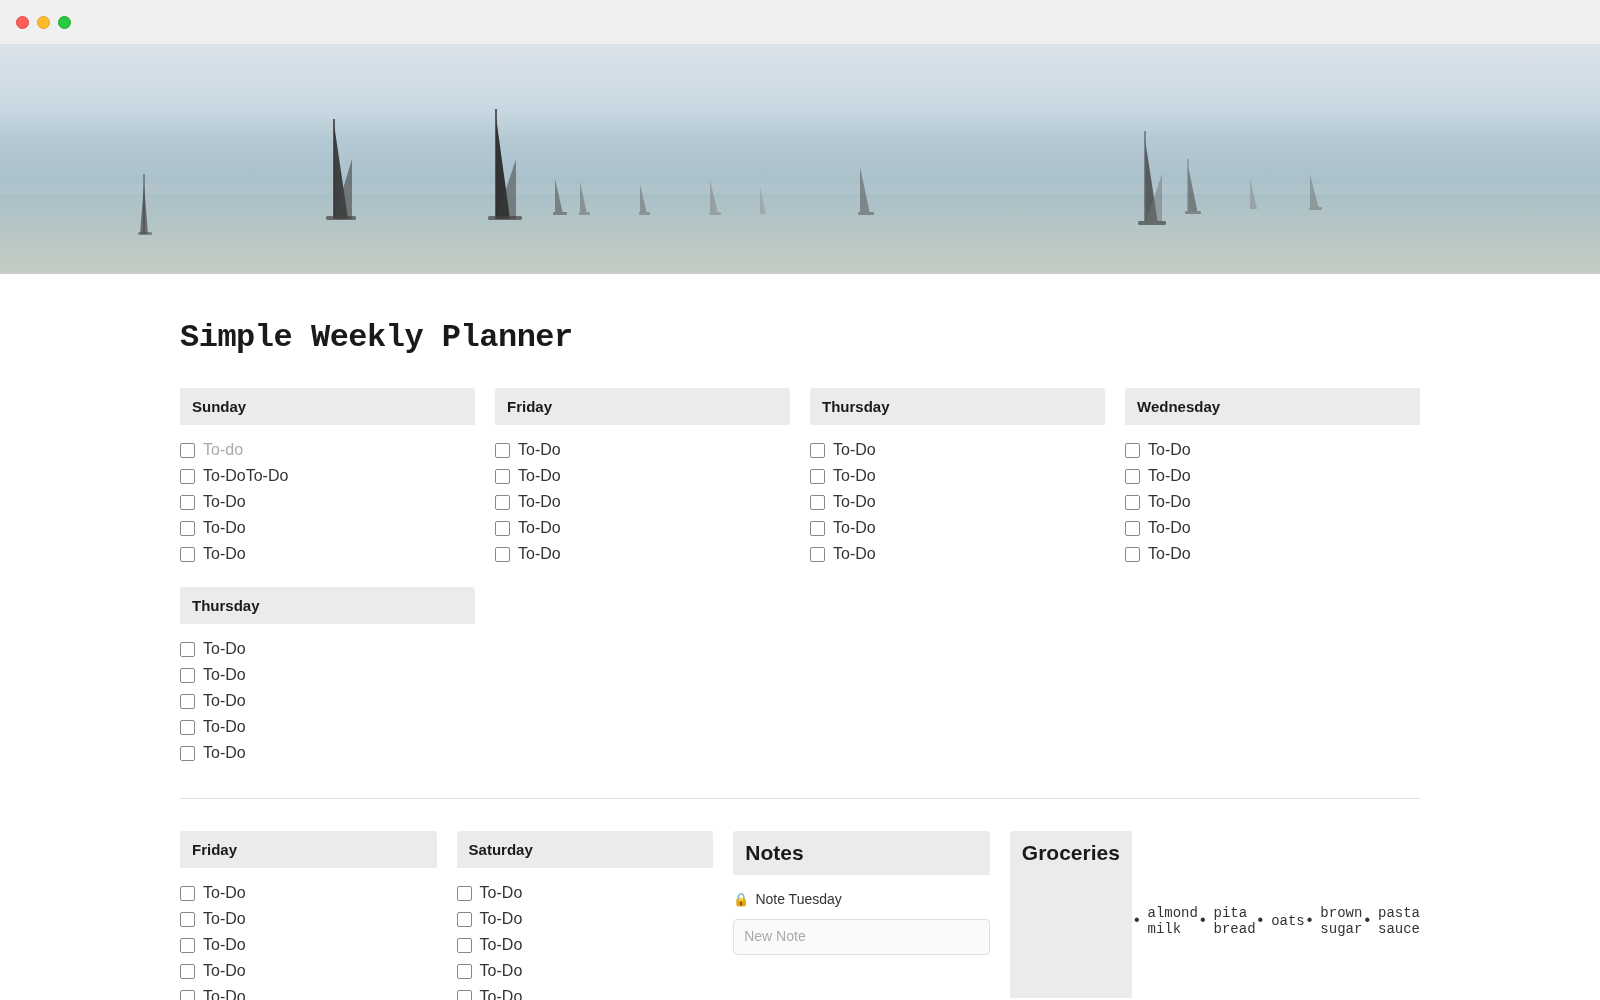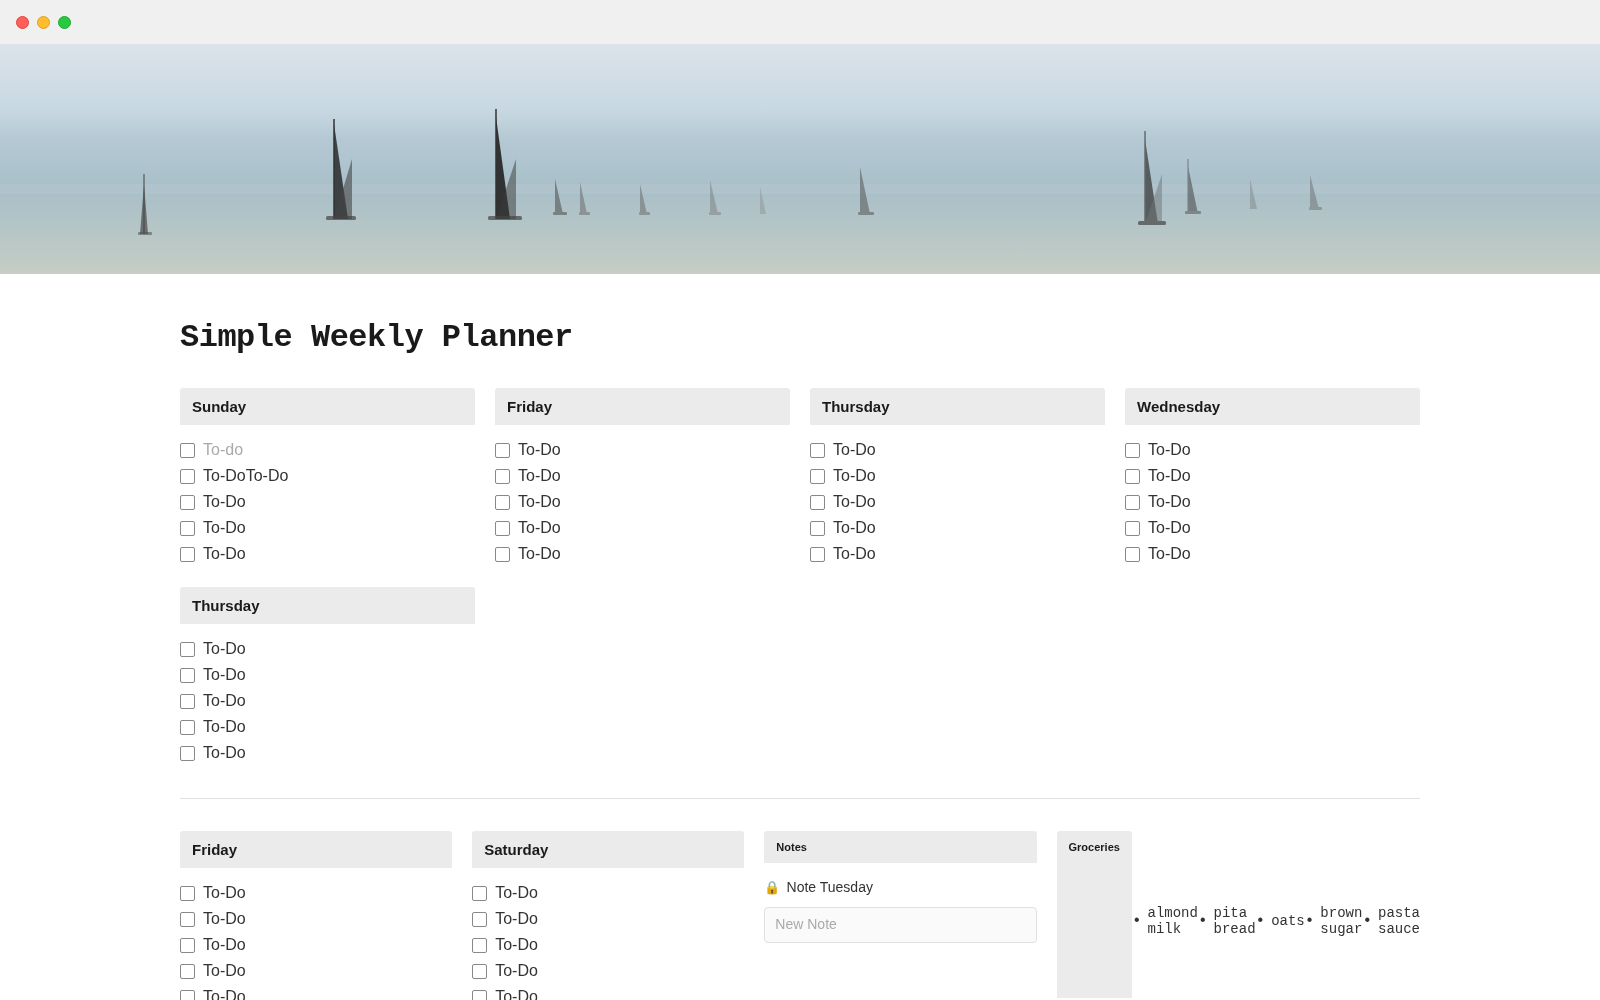--- a/index.html
+++ b/index.html
@@ -137,21 +137,21 @@
     
     .notes-column {
       display: flex;
       flex-direction: column;
     }
 
     .section-header {
       background: #ebebeb;
       padding: 10px 12px;
       font-weight: 700;
-      font-size: 11px;
+      font-size: 21px;
       color: #1a1a1a;
       border-radius: 3px 3px 0 0;
       margin-bottom: 12px;
     }
 
     .note-archive-item {
       display: flex;
       align-items: center;
       gap: 6px;
       font-size: 14px;

